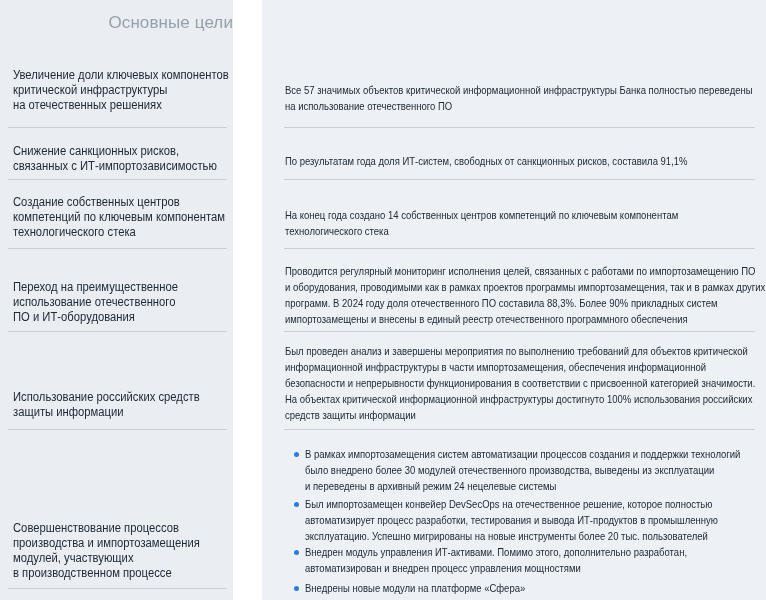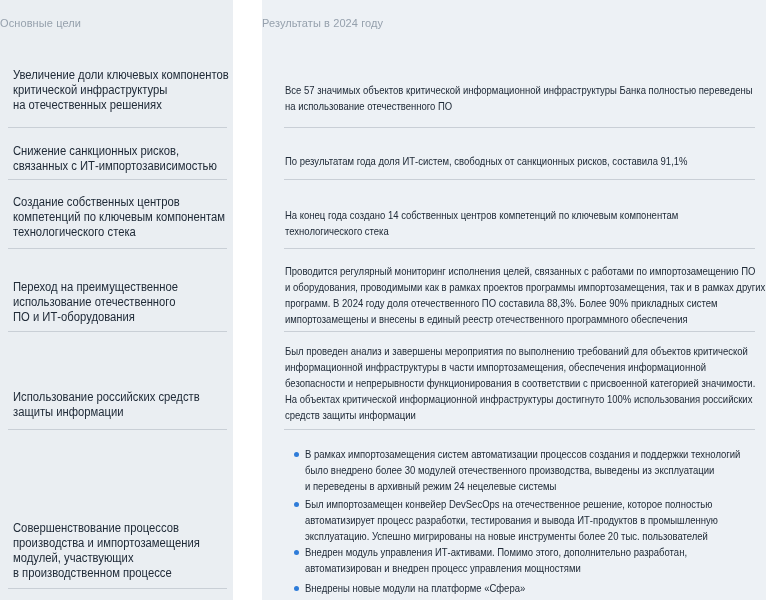--- a/index.html
+++ b/index.html
@@ -25,22 +25,22 @@
   .panel-right {
     left: 262px;
     width: 504px;
     background: #EDF1F5;
   }
   .col-header {
     position: absolute;
     top: 16px;
     left: 0;
     width: 100%;
-    text-align: left;
-    font-size: 11px;
+    text-align: right;
+    font-size: 17px;
     line-height: 14px;
     color: #96A1AD;
     letter-spacing: 0.1px;
   }
   .goal {
     position: absolute;
     left: 13px;
     width: 260px;
     font-size: 12.5px;
     line-height: 15px;
@@ -155,21 +155,20 @@
     <div class="divider ldiv-4"></div>
 
     <div class="goal goal-5">Совершенствование процессов
 производства и импортозамещения
 модулей, участвующих
 в производственном процессе</div>
     <div class="divider ldiv-5"></div>
   </div>
 
   <div class="panel panel-right">
-    <div class="col-header">Результаты в 2024 году</div>
 
     <div class="result result-0">Все 57 значимых объектов критической информационной инфраструктуры Банка полностью переведены
 на использование отечественного ПО</div>
     <div class="divider rdiv-0"></div>
 
     <div class="result result-1">По результатам года доля ИТ-систем, свободных от санкционных рисков, составила 91,1%</div>
     <div class="divider rdiv-1"></div>
 
     <div class="result result-2">На конец года создано 14 собственных центров компетенций по ключевым компонентам
 технологического стека</div>

